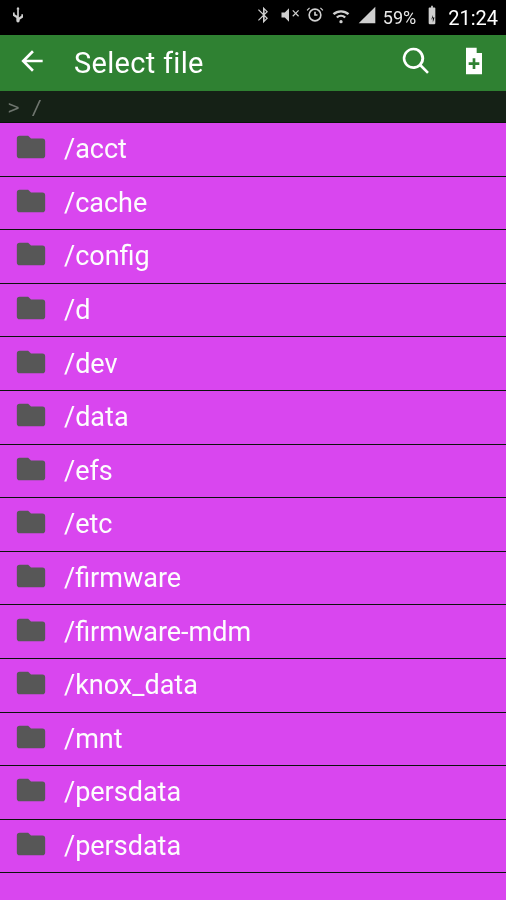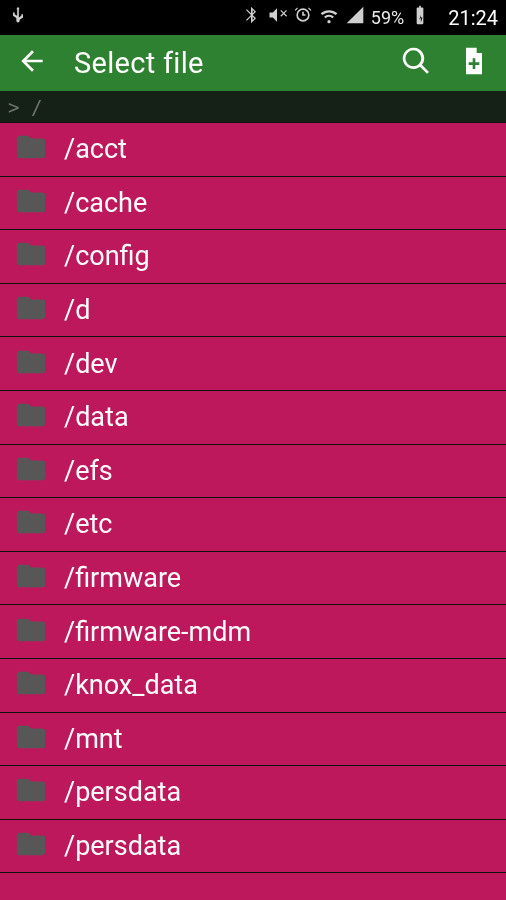--- a/index.html
+++ b/index.html
@@ -3,31 +3,31 @@
 <meta charset="utf-8">
 <style>
   * { box-sizing: border-box; margin:0; padding:0; }
   html,body { width:506px; height:900px; overflow:hidden; font-family: Roboto, "Helvetica Neue", Arial, sans-serif; background:#152116;}
   .screen { width:506px; height:900px; display:flex; flex-direction:column; background:#152116;}
   
   .status-bar { height:35px; background:#000; color:#e0e0e0; display:flex; align-items:center; justify-content:flex-start; padding:0 8px; font-size:19px; gap:6px;}
   .status-bar .sp { flex:1;}
   .status-bar svg { width:20px; height:20px; fill:#cfcfcf;}
   .status-bar .txt { font-size:18px; color:#e9e9e9;}
-  .status-bar .time { font-size:20px; color:#fff; margin-left:12px;}
+  .status-bar .time { font-size:20px; color:#fff; margin-left:0;}
   
   .action-bar { height:56px; background:#2f8132; display:flex; align-items:center; color:#fff; padding:0 10px; gap:14px;}
   .action-bar .back svg { width:30px; height:30px; fill:#fff;}
   .action-bar .title { font-size:29px; font-weight:400; flex:1; letter-spacing:0.3px; margin-left:6px;}
   .action-bar .iconbtn svg { width:32px; height:32px; fill:#fff;}
   .action-bar .iconbtn { padding:6px; }
   
   .breadcrumb { height:32px; background:#152116; color:#6e756e; font-family:monospace; font-size:19px; display:flex; align-items:center; padding:0 8px; border-bottom:1px solid #0b130c;}
   
-  .list { flex:1; overflow:hidden; background:#be185d;}
+  .list { flex:1; overflow:hidden; background:#d946ef;}
   .row { height:53.6px; display:flex; align-items:center; padding:0 14px; gap:16px; border-bottom:1px solid #0b130c;}
   .row .foldericon svg { width:34px; height:34px; fill:#575757;}
   .row .label { color:#fdfdfd; font-size:27px; font-weight:400;}
 </style>
 </head>
 <body>
 
 <div class="screen">
 
   <div class="status-bar">

